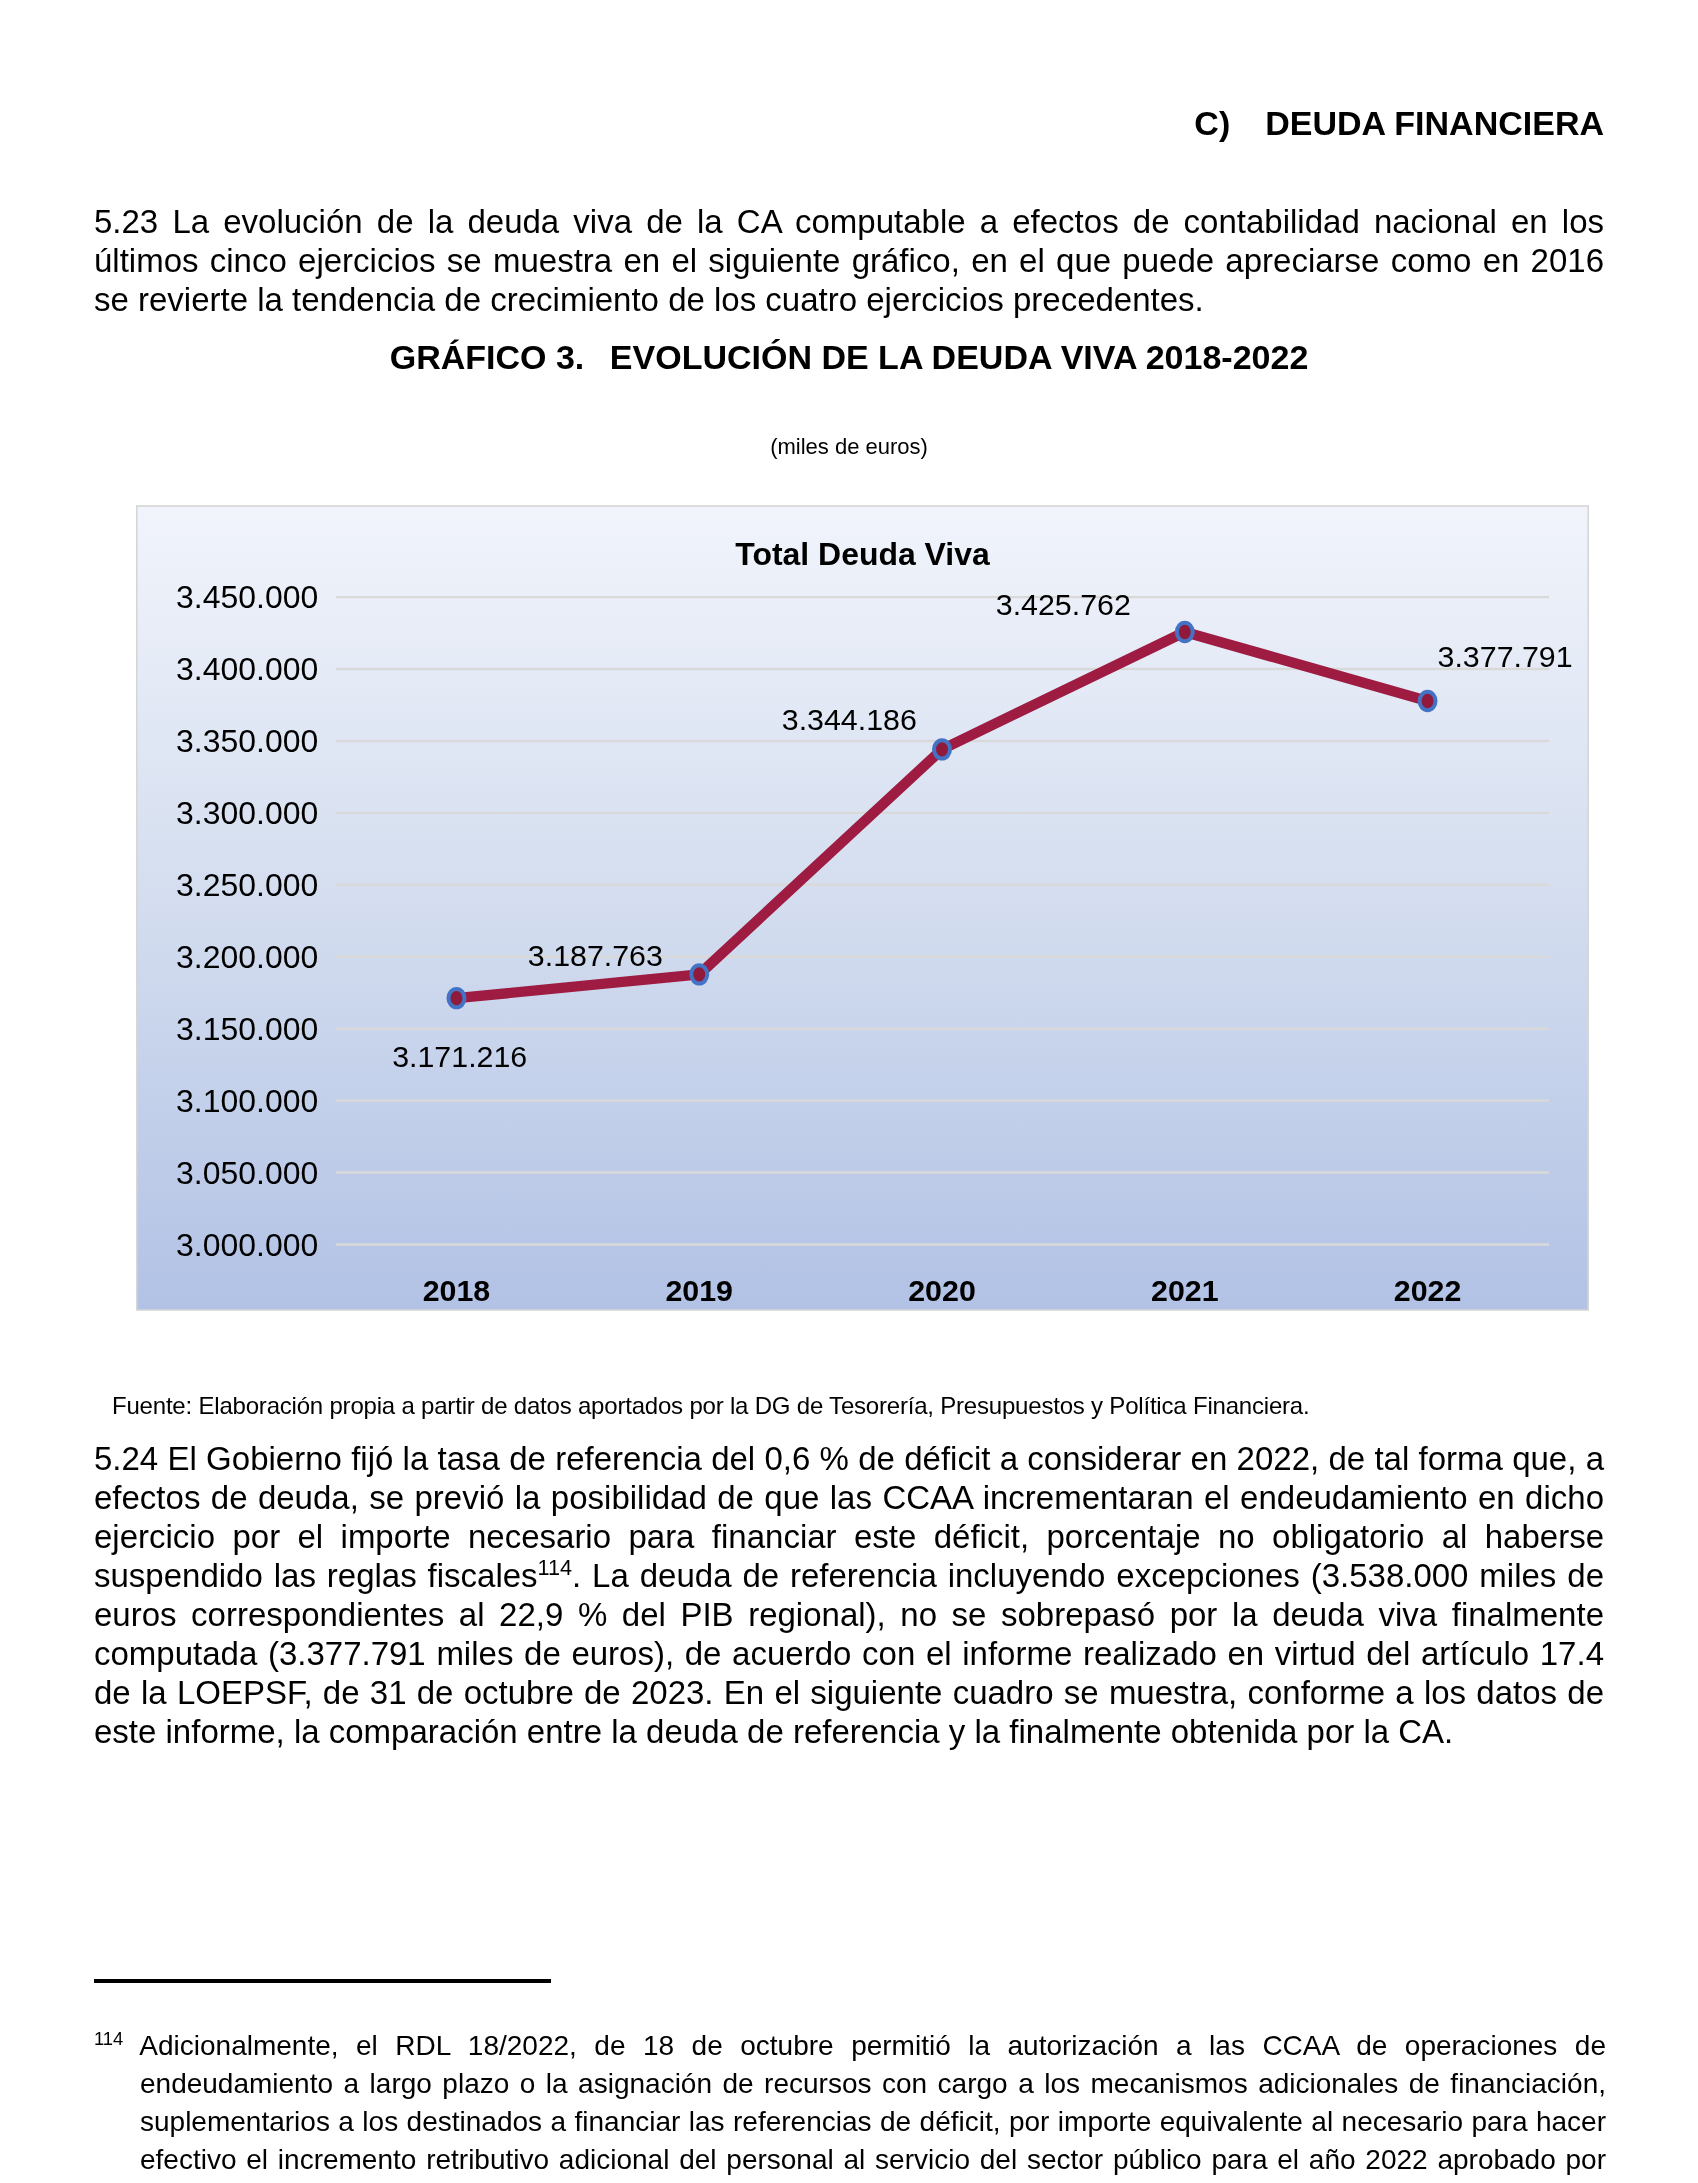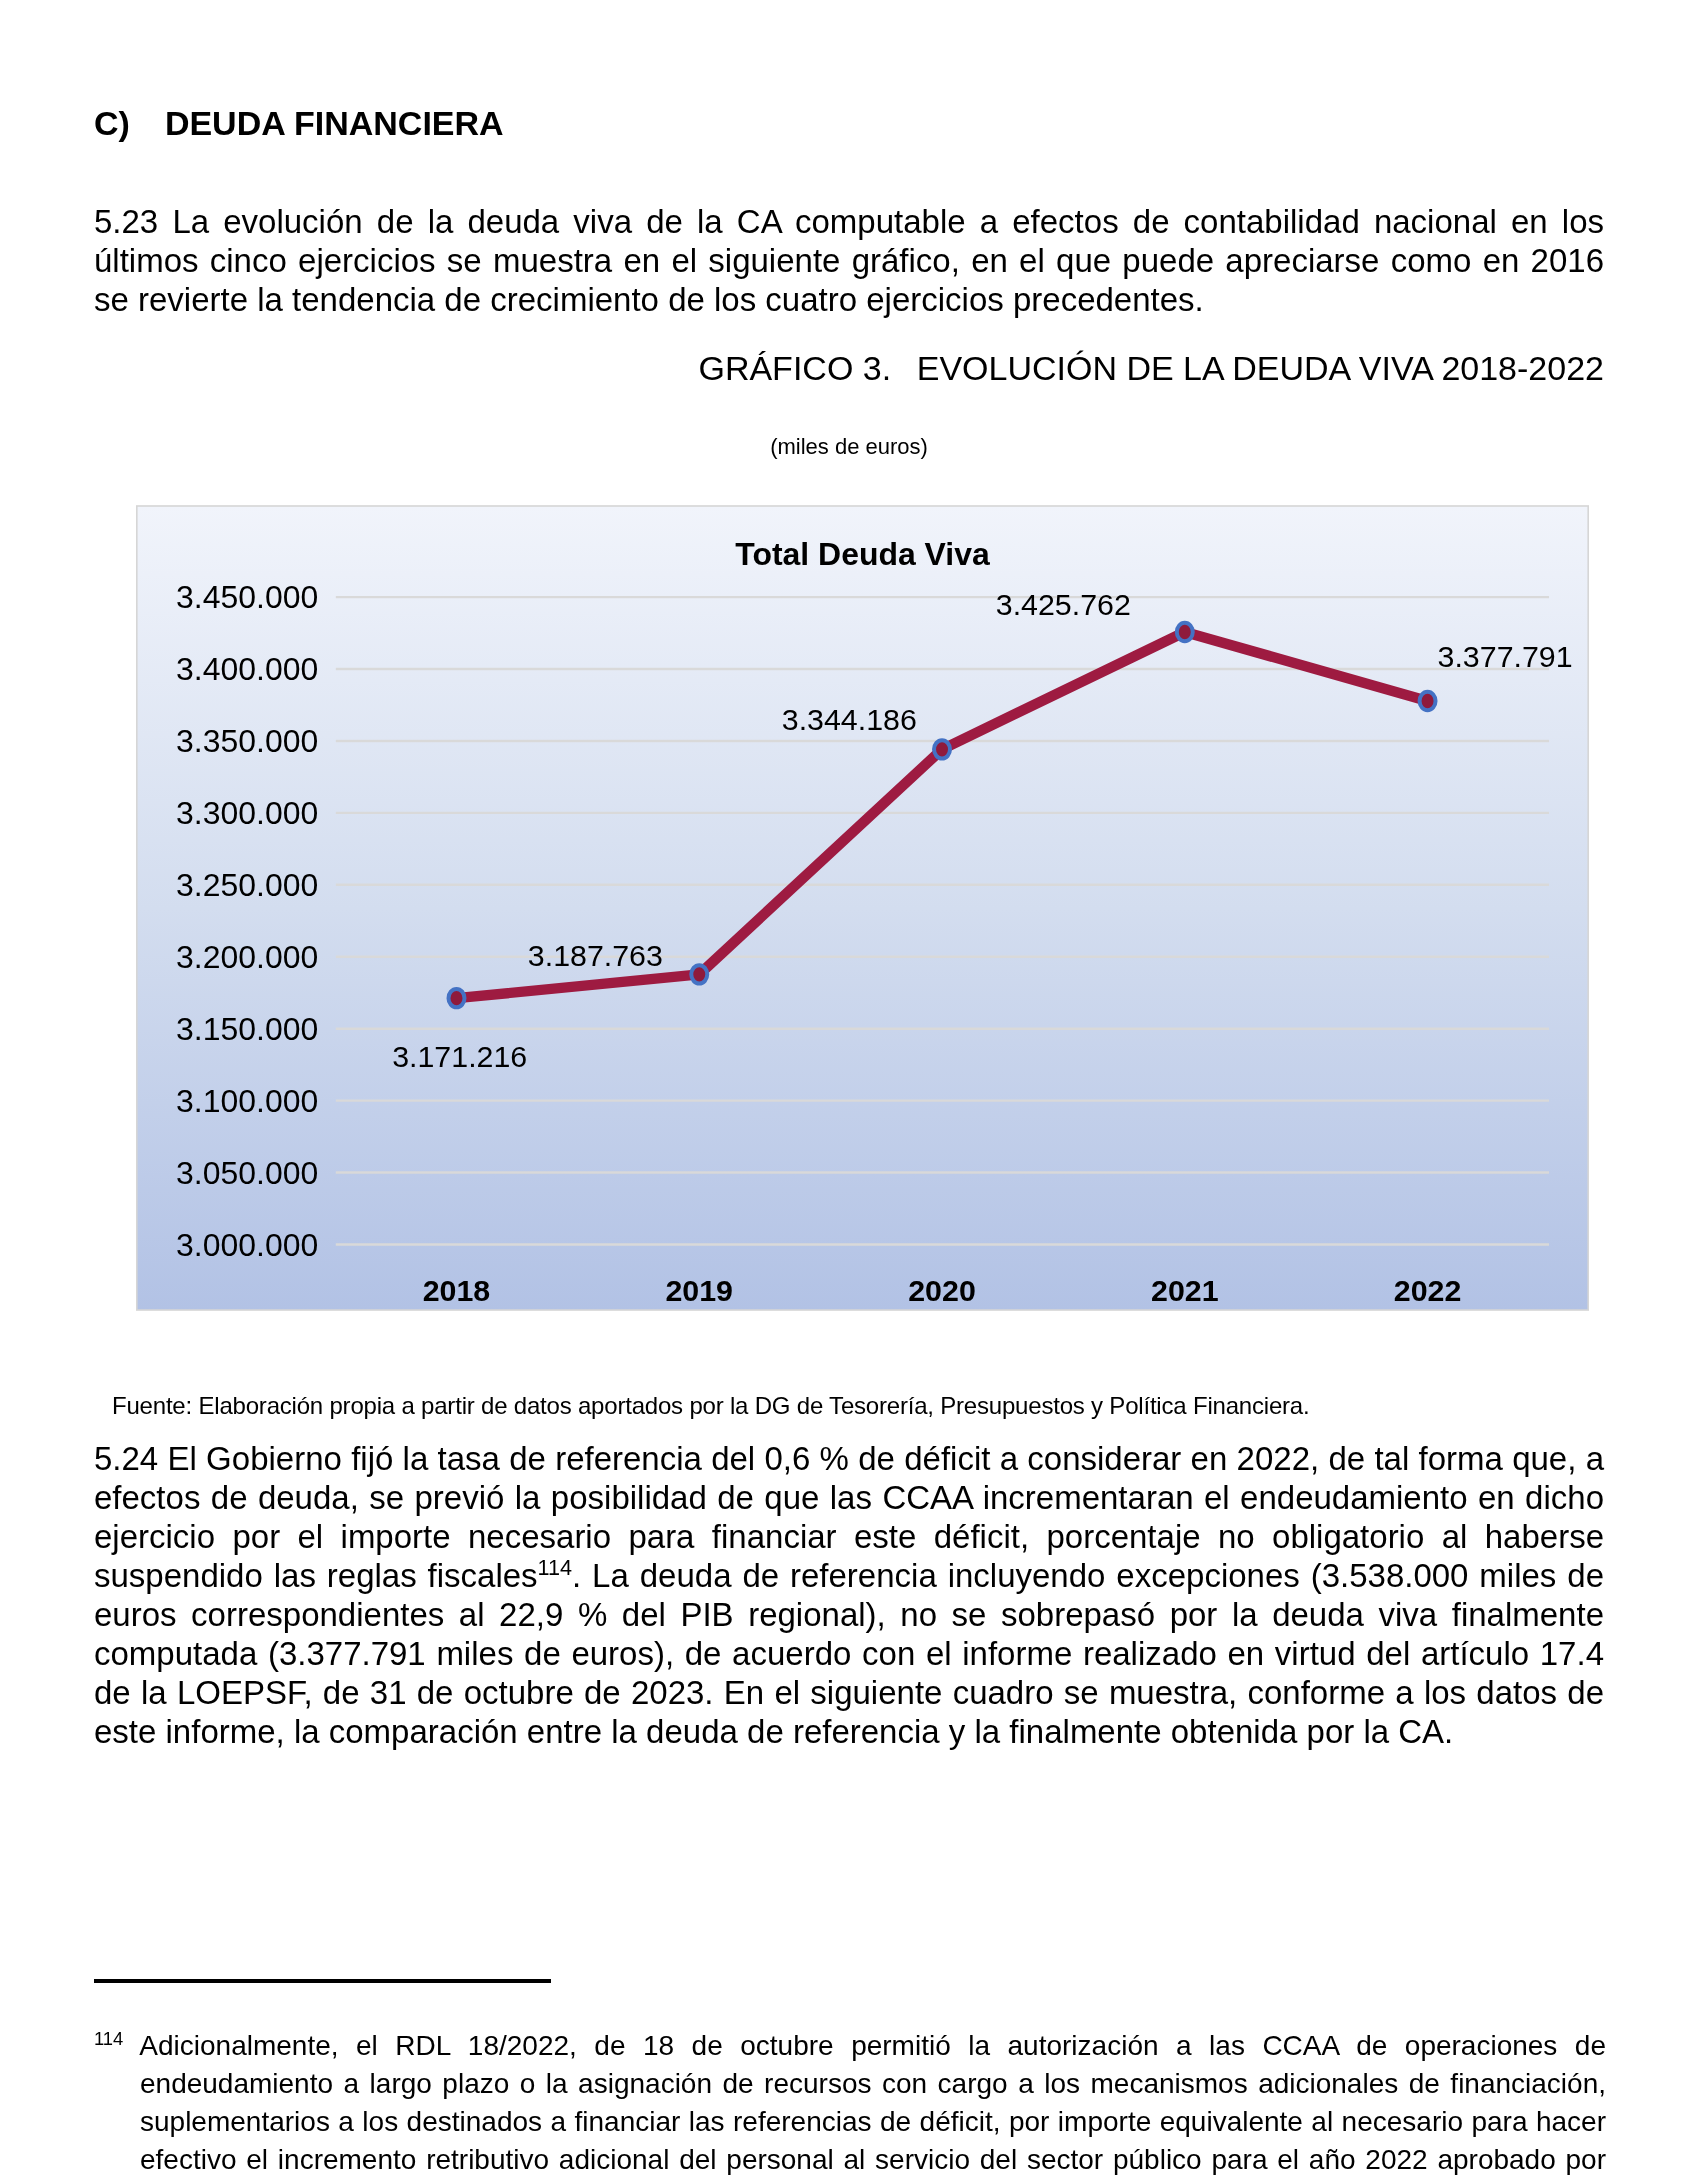--- a/index.html
+++ b/index.html
@@ -7,35 +7,35 @@
     position:relative;
     width:1699px;height:2183px;
     background:#ffffff;
     font-family:"Liberation Sans", sans-serif;
     color:#000000;
     overflow:hidden;
   }
   .abs{position:absolute;}
   .heading{
     left:94px;top:104px;width:1510px;
-    font-size:34px;font-weight:bold;
+    font-size:34px;font-weight:bold;text-align:right;
   }
   .heading .h-label{display:inline-block;margin-right:35px;}
   .para{
     left:94px;width:1510px;
     font-size:33px;line-height:39px;
     text-align:justify;
   }
   .para-523{top:169px;}
   .para-524{top:1400px;margin-top:39px;}
   .para b{font-weight:normal;}
   .fn-ref{font-size:21.6px;vertical-align:super;line-height:0;}
   .chart-caption{
-    left:94px;top:349px;width:1510px;
-    text-align:right;font-size:34px;font-weight:normal;
+    left:94px;top:338px;width:1510px;
+    text-align:center;font-size:34px;font-weight:bold;
     white-space:nowrap;
   }
   .chart-caption .cap-gap{display:inline-block;margin-right:25.6px;}
   .chart-units{
     left:94px;top:434px;width:1510px;
     text-align:center;font-size:22px;
   }
   .chart-figure{
     left:136px;top:505px;width:1453px;height:806px;
   }

